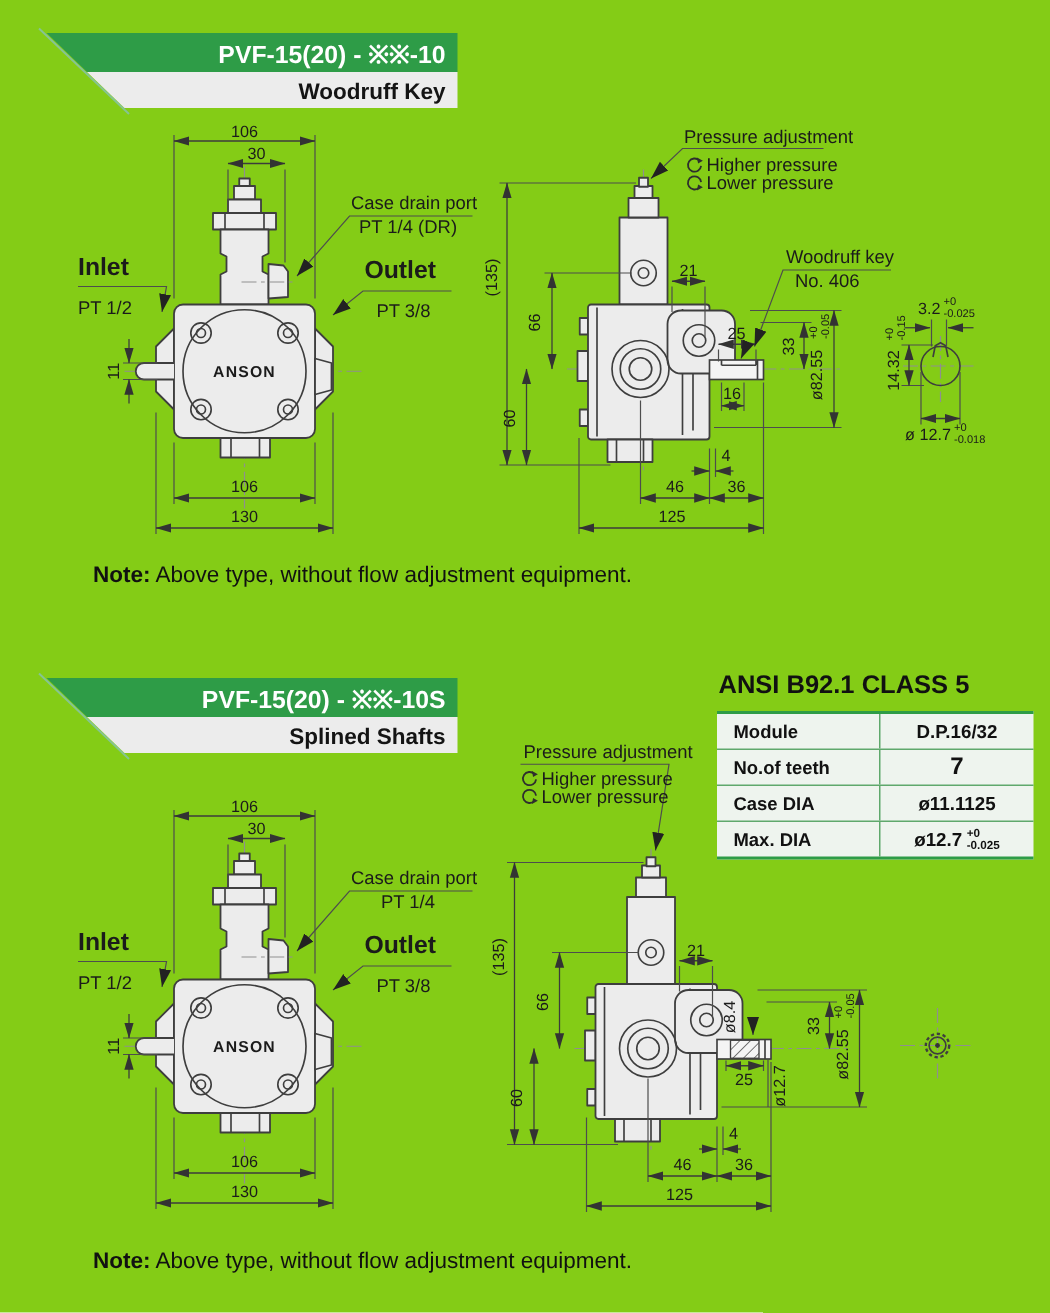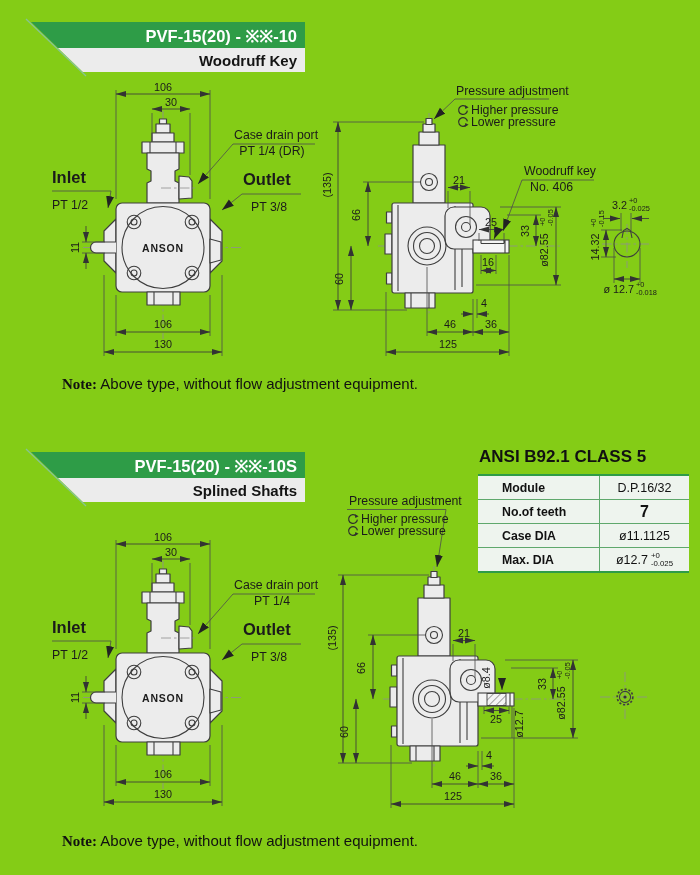--- a/index.html
+++ b/index.html
@@ -19,27 +19,27 @@
   .t12{font-size:12.3px;}
   .tb16{font-size:16.5px;font-weight:bold;}
   .logoT{font-size:10.5px;font-weight:bold;letter-spacing:.8px;}
   .bannerT{fill:#ffffff;font-size:16.5px;font-weight:bold;}
   .bannerS{fill:#141414;font-size:15px;font-weight:bold;}
   .tableTitle{position:absolute;left:479px;top:447px;font-size:17px;font-weight:bold;color:#111;}
   .dtable{position:absolute;left:478px;top:474px;width:211px;background:#EEF4EE;
           border-top:2.5px solid #2E9C47;border-bottom:2.5px solid #2E9C47;}
   .drow{display:flex;height:23px;align-items:center;border-bottom:1px solid #5FA86C;}
   .drow:last-child{border-bottom:none;}
-  .dlab{width:97px;padding-left:24px;font-size:12.3px;font-weight:bold;color:#111;}
+  .dlab{width:97px;padding-left:11px;font-size:12.3px;font-weight:bold;color:#111;}
   .dval{flex:1;border-left:1px solid #5FA86C;height:100%;display:flex;align-items:center;
-        justify-content:center;font-size:12.5px;color:#111;gap:3px;}
+        justify-content:center;font-size:12.5px;color:#111;gap:3px;font-weight:bold;}
   .dval.big{font-size:16px;font-weight:bold;}
   .tol{font-size:7.8px;line-height:8px;text-align:left;}
   .note{position:absolute;left:62px;font-size:15px;color:#111;}
-  .note b{font-weight:bold;font-family:Liberation Serif, serif;}
+  .note b{font-weight:bold;}
 </style>
 </head>
 <body>
 
 <div id="page">
 
 <svg width="0" height="0" style="position:absolute" aria-hidden="true">
   <defs>
     <marker id="mA" markerWidth="11" markerHeight="8" refX="10.2" refY="4" orient="auto-start-reverse" markerUnits="userSpaceOnUse">
       <path d="M0,0.9 L10.5,4 L0,7.1 Z" fill="#333"></path>

